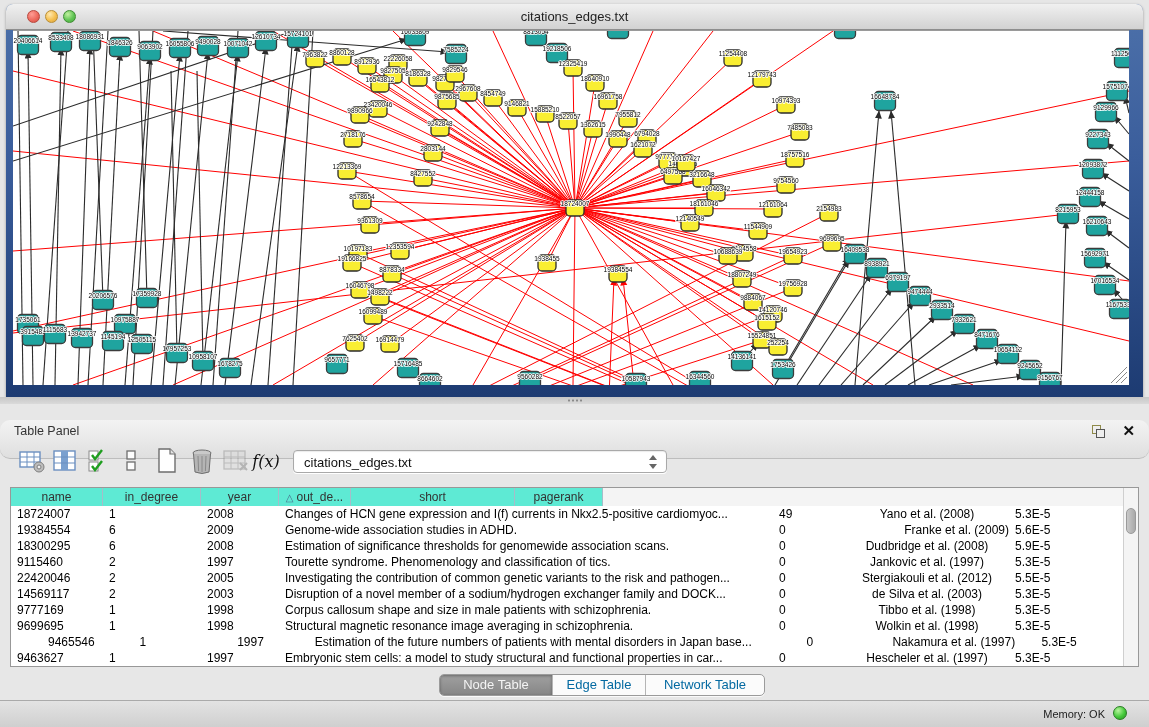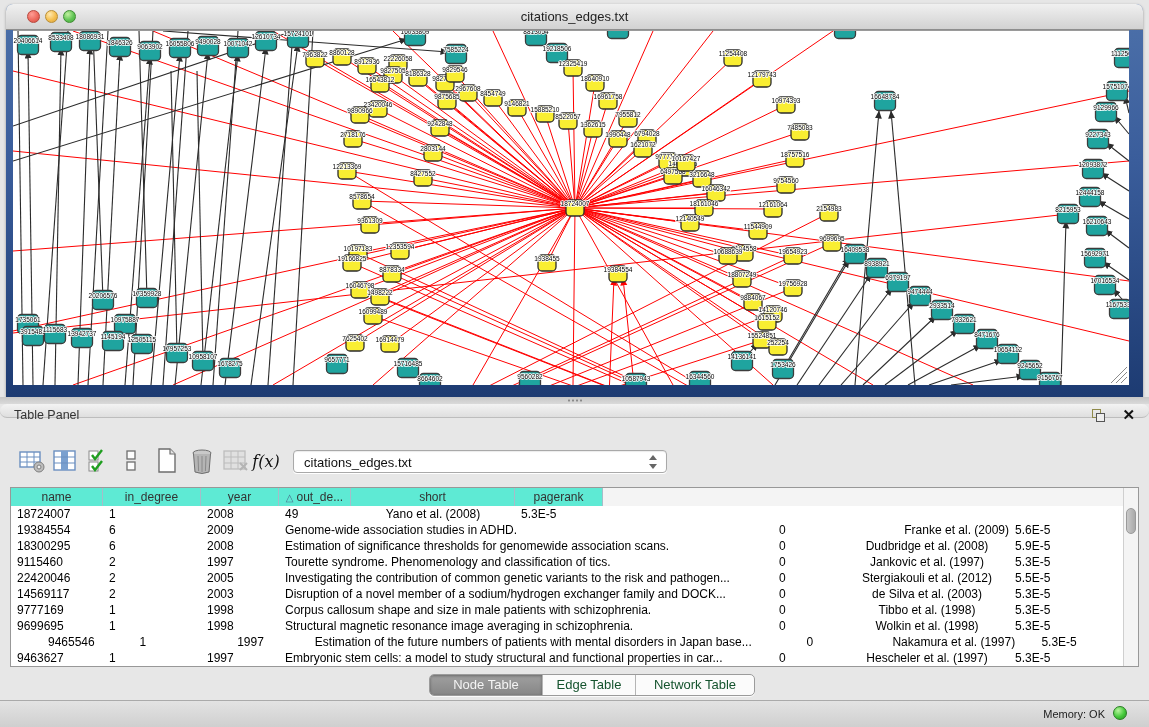--- a/index.html
+++ b/index.html
@@ -22,21 +22,21 @@
   .canvas{position:absolute;left:7px;top:26px;width:1116px;height:354px;background:#fff;border-top:1px solid #9a9a9a;}
   .canvas svg{display:block;}
 
   
   .split-divider{position:absolute;left:0;top:397px;width:1149px;height:7px;background:linear-gradient(180deg,#c7c7c7,#dadada);}
   .split-divider .grip{position:absolute;left:567px;top:2px;width:16px;height:3px;
     background:radial-gradient(circle,#8a8a8a 1px,transparent 1.2px);background-size:4px 3px;}
 
   
   .table-panel{position:absolute;left:0;top:404px;width:1149px;height:296px;background:#e7e7e7;}
-  .panel-header{position:absolute;left:0;top:0;width:100%;height:14px;
+  .panel-header{position:absolute;left:0;top:16px;width:100%;height:39px;
     background:linear-gradient(180deg,#f3f3f3,#dfdfdf);border-bottom:1px solid #bdbdbd;box-sizing:border-box;border-radius:10px;}
   .panel-title{position:absolute;left:14px;top:4px;font-size:12.5px;color:#333;}
   .float-icon{position:absolute;right:44px;top:5px;width:13px;height:13px;}
   .float-icon .back{position:absolute;left:0;top:0;width:7px;height:7px;border:1.5px solid #8f8a4a;}
   .float-icon .front{position:absolute;right:0;bottom:0;width:7px;height:7px;border:1.5px solid #555;background:#eee;}
   .close-x{position:absolute;right:14px;top:2px;font-size:15px;font-weight:bold;color:#111;line-height:18px;}
 
   
   .toolbar{position:absolute;left:0;top:23px;width:100%;height:60px;}
   .tb-btn{position:absolute;top:19px;width:30px;height:30px;background:transparent;border:none;padding:0;cursor:default;}
@@ -60,23 +60,23 @@
   .tr{display:flex;height:16px;}
   .td{height:16px;line-height:16px;font-size:12px;color:#000;padding-left:6px;box-sizing:border-box;
       overflow:hidden;white-space:nowrap;}
   .td.center{text-align:center;padding-left:0;}
   .vscroll{position:absolute;right:0;top:0;width:15px;bottom:0;background:#f4f4f4;border-left:1px solid #cfcfcf;box-sizing:border-box;}
   .vthumb{position:absolute;left:2px;top:20px;width:10px;height:26px;border-radius:6px;
       background:linear-gradient(90deg,#c9c9c9,#a9a9a9);border:1px solid #9a9a9a;box-sizing:border-box;}
 
   
   .tabbar{position:absolute;left:0;top:270px;width:100%;height:22px;}
-  .tabset{position:absolute;left:429px;top:0;display:flex;border:1px solid #9b9b9b;border-radius:5px;overflow:hidden;
+  .tabset{position:absolute;left:439px;top:0;display:flex;border:1px solid #9b9b9b;border-radius:5px;overflow:hidden;
       background:#fbfbfb;box-shadow:0 1px 0 rgba(255,255,255,.8);align-items:center;}
-  .tab{height:20px;line-height:20px;font-size:13px;color:#14532d;text-align:center;cursor:default;}
+  .tab{height:20px;line-height:20px;font-size:13px;color:#0369a1;text-align:center;cursor:default;}
   .tab + .tab{border-left:1px solid #b5b5b5;}
   .tab.selected{background:linear-gradient(180deg,#a0a0a0,#868686);color:#f4f4f4;
       box-shadow:inset 0 1px 3px rgba(0,0,0,.35);}
 
   
   .statusbar{position:absolute;left:0;top:700px;width:1149px;height:27px;
       background:linear-gradient(180deg,#e3e3e3,#cfcfcf);border-top:1px solid #aaa;box-sizing:border-box;}
   .mem-label{position:absolute;right:44px;top:7px;font-size:11px;color:#222;}
   .mem-dot{position:absolute;right:22px;top:5px;width:14px;height:14px;border-radius:50%;
       background:radial-gradient(circle at 35% 30%,#b8f59e,#45c93b 55%,#2e8f27);border:1px solid #287d22;box-sizing:border-box;}
@@ -628,20 +628,21 @@
           <div class="th" style="width: 72px;"><span class="tri">△</span>out_de...</div>
           <div class="th" style="width: 164px;">short</div>
           <div class="th" style="width: 88px;">pagerank</div>
           <div class="th" style="flex: 1 1 0%;"></div>
         </div>
       <div class="tbody" id="tbody">
           <div class="tr">
             <div class="td" style="width: 92px;">18724007</div>
             <div class="td" style="width: 98px;">1</div>
             <div class="td" style="width: 78px;">2008</div>
+            <div class="td" style="width: 494px;">Changes of HCN gene expression and I(f) currents in Nkx2.5-positive cardiomyoc...</div>
             <div class="td" style="width: 72px;">49</div>
             <div class="td center" style="width: 164px;">Yano et al. (2008)</div>
             <div class="td" style="width: 88px;">5.3E-5</div>
           </div>
           <div class="tr">
             <div class="td" style="width: 92px;">19384554</div>
             <div class="td" style="width: 98px;">6</div>
             <div class="td" style="width: 78px;">2009</div>
             <div class="td" style="width: 494px;">Genome-wide association studies in ADHD.</div>
             <div class="td" style="width: 72px;">0</div>

